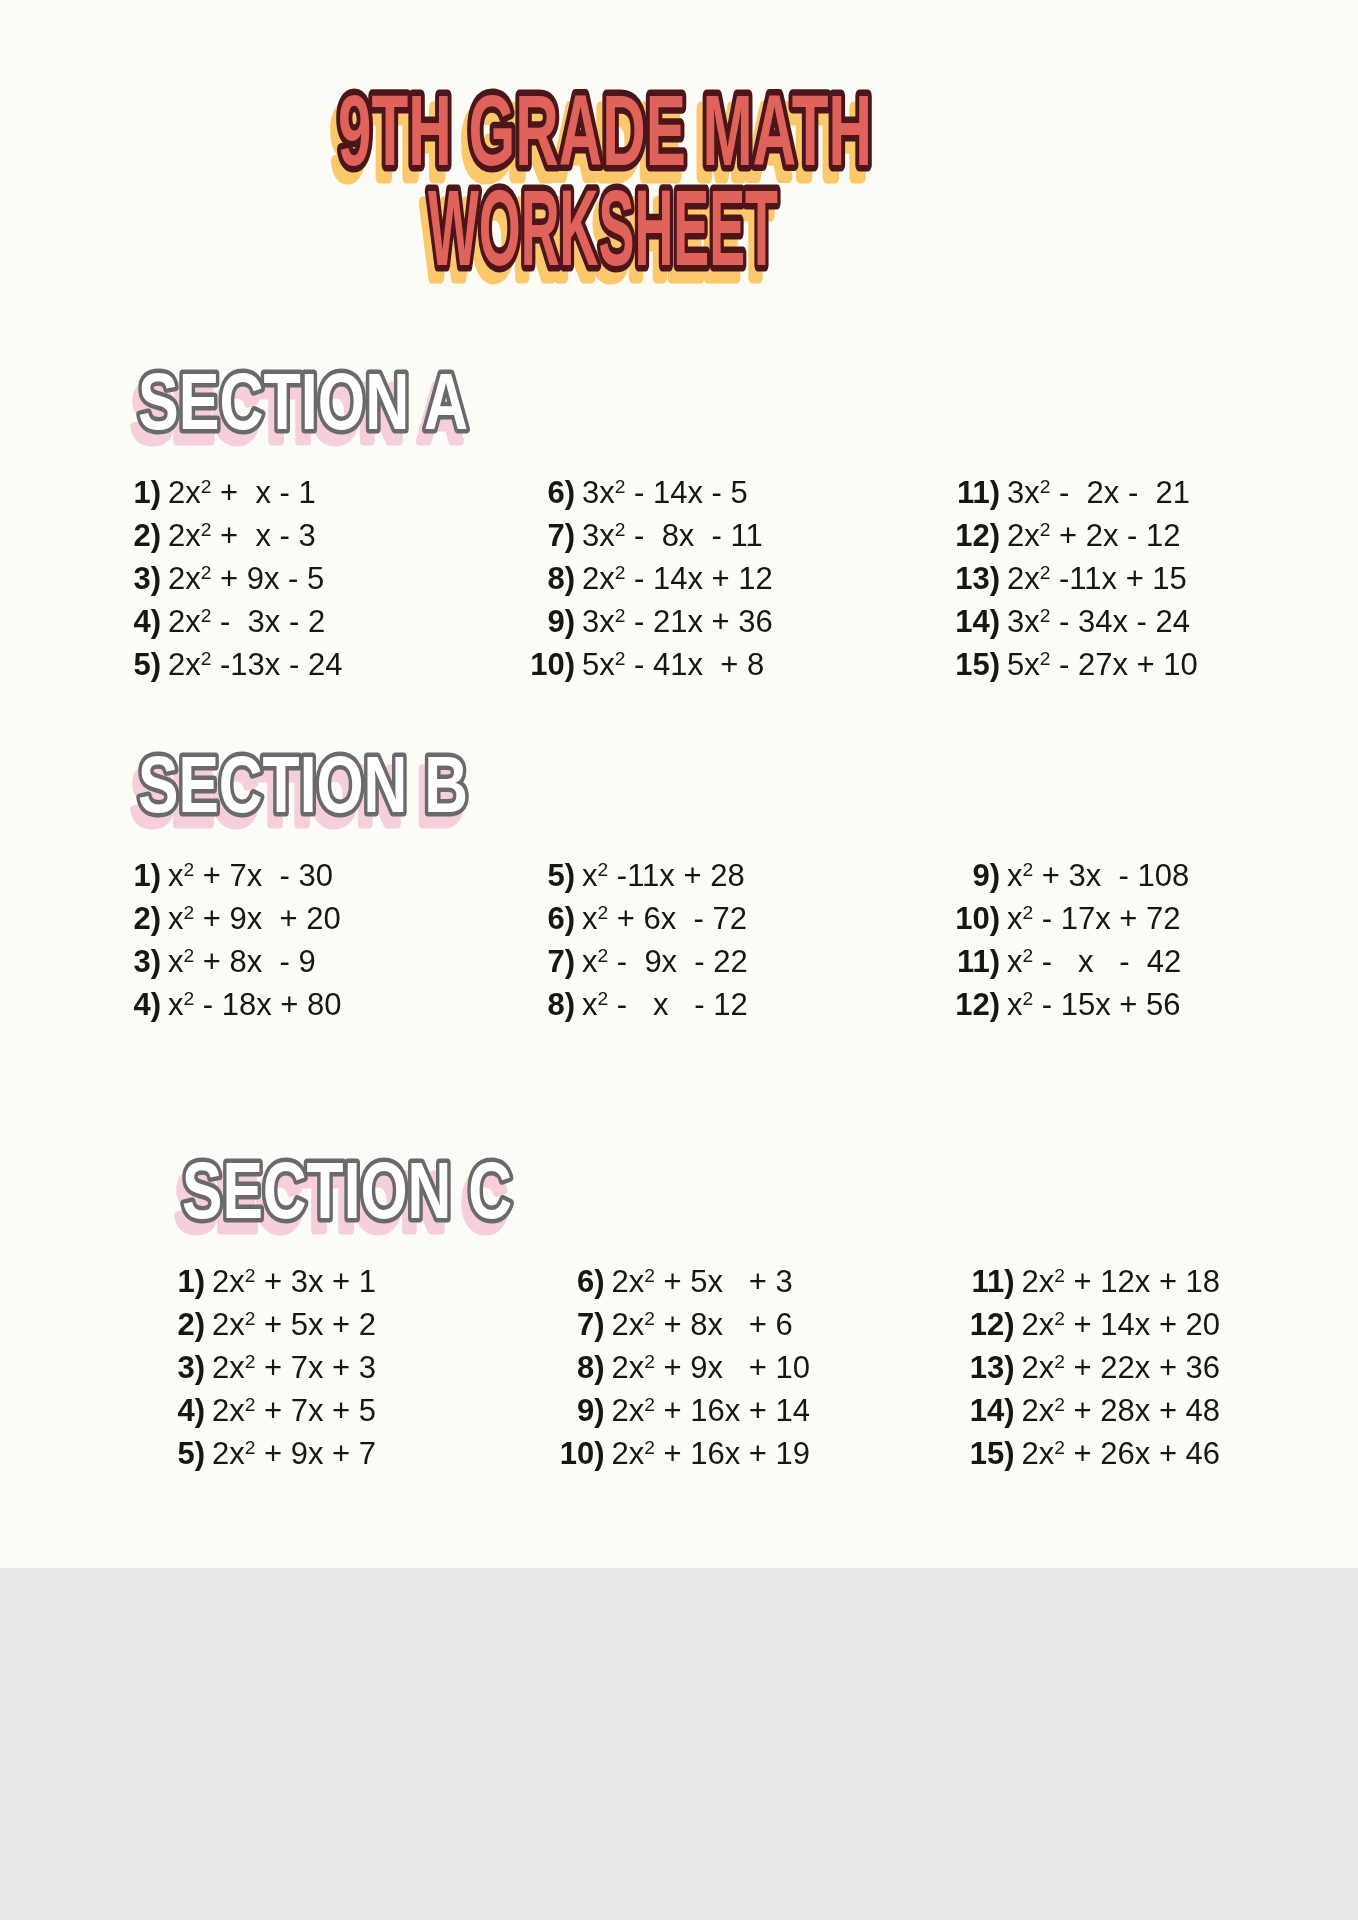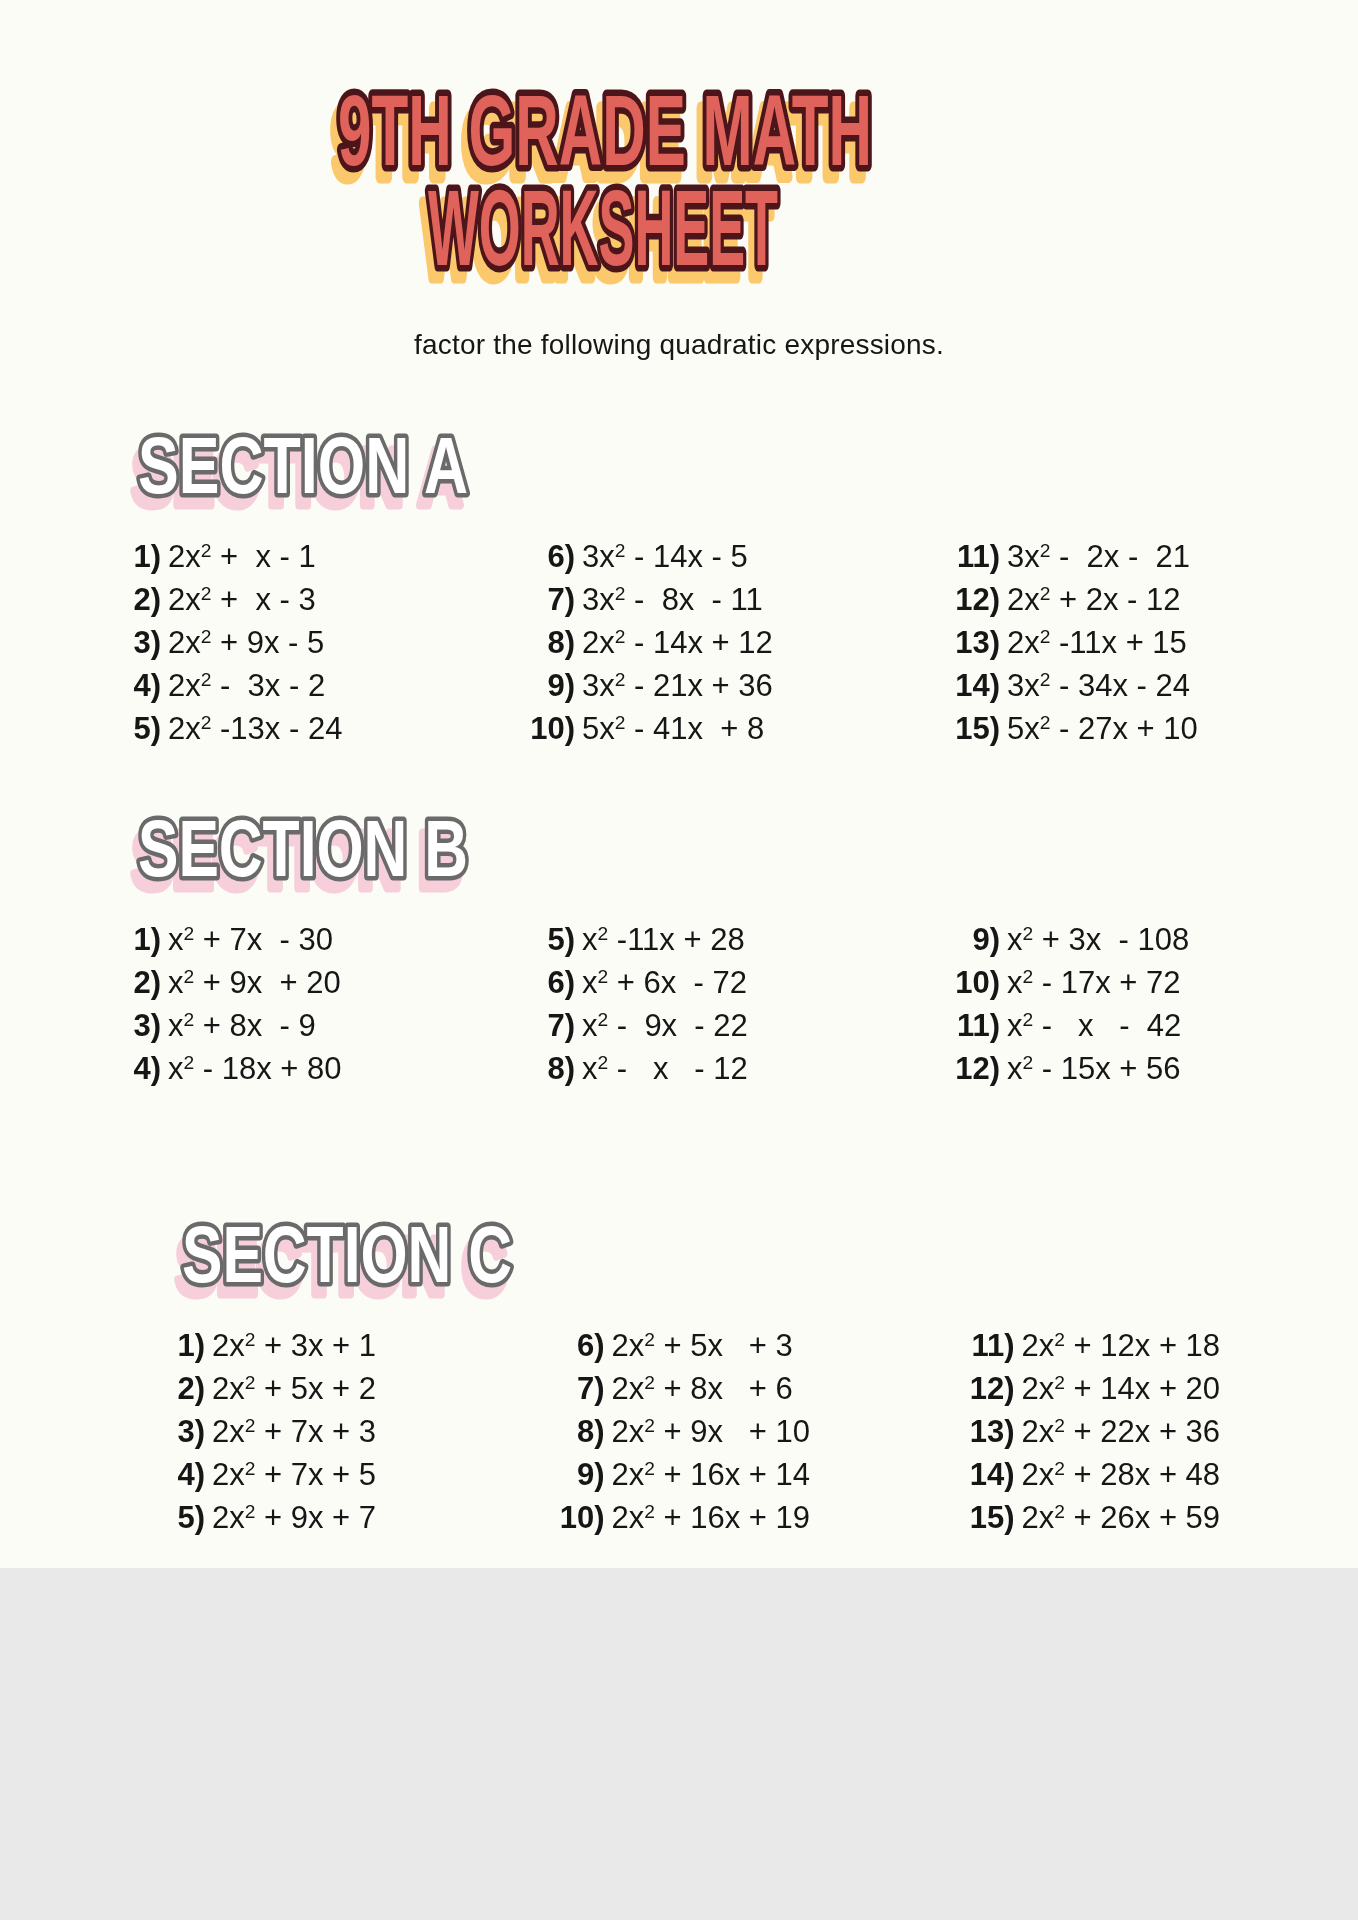--- a/index.html
+++ b/index.html
@@ -72,21 +72,20 @@
 <div class="page">
 
   <svg class="title-svg" width="1358" height="212" viewBox="0 0 1358 212">
     <text class="t-shadow t1" x="599" y="92" text-anchor="middle" textLength="534" lengthAdjust="spacingAndGlyphs">9TH GRADE MATH</text>
     <text class="t-main t1" x="605" y="80" text-anchor="middle" textLength="534" lengthAdjust="spacingAndGlyphs">9TH GRADE MATH</text>
     <text class="t-shadow t2" x="597" y="192" text-anchor="middle" textLength="350" lengthAdjust="spacingAndGlyphs">WORKSHEET</text>
     <text class="t-main t2" x="603" y="180" text-anchor="middle" textLength="350" lengthAdjust="spacingAndGlyphs">WORKSHEET</text>
   </svg>
 
 
-  <div class="instruction">factor the following quadratic expressions.</div>
 
   <div class="section-block-a">
     <svg class="section-title-svg" width="640" height="106" viewBox="0 0 640 106">
       <text class="st-shadow" x="37" y="84" textLength="330" lengthAdjust="spacingAndGlyphs">SECTION A</text>
       <text class="st-main" x="43" y="72" textLength="330" lengthAdjust="spacingAndGlyphs">SECTION A</text>
     </svg>
     <div class="cols">
         <div class="col">
           <div class="problem">
             <span class="pnum">1)</span>
@@ -281,19 +280,19 @@
           <div class="problem">
             <span class="pnum">13)</span>
             <span class="expr"><span>2x</span><sup>2</sup><span> + 22x + 36</span></span>
           </div>
           <div class="problem">
             <span class="pnum">14)</span>
             <span class="expr"><span>2x</span><sup>2</sup><span> + 28x + 48</span></span>
           </div>
           <div class="problem">
             <span class="pnum">15)</span>
-            <span class="expr"><span>2x</span><sup>2</sup><span> + 26x + 59</span></span>
+            <span class="expr"><span>2x</span><sup>2</sup><span> + 26x + 46</span></span>
           </div>
         </div>
       </div>
   </div>
 
 </div>
 
 </body></html>

